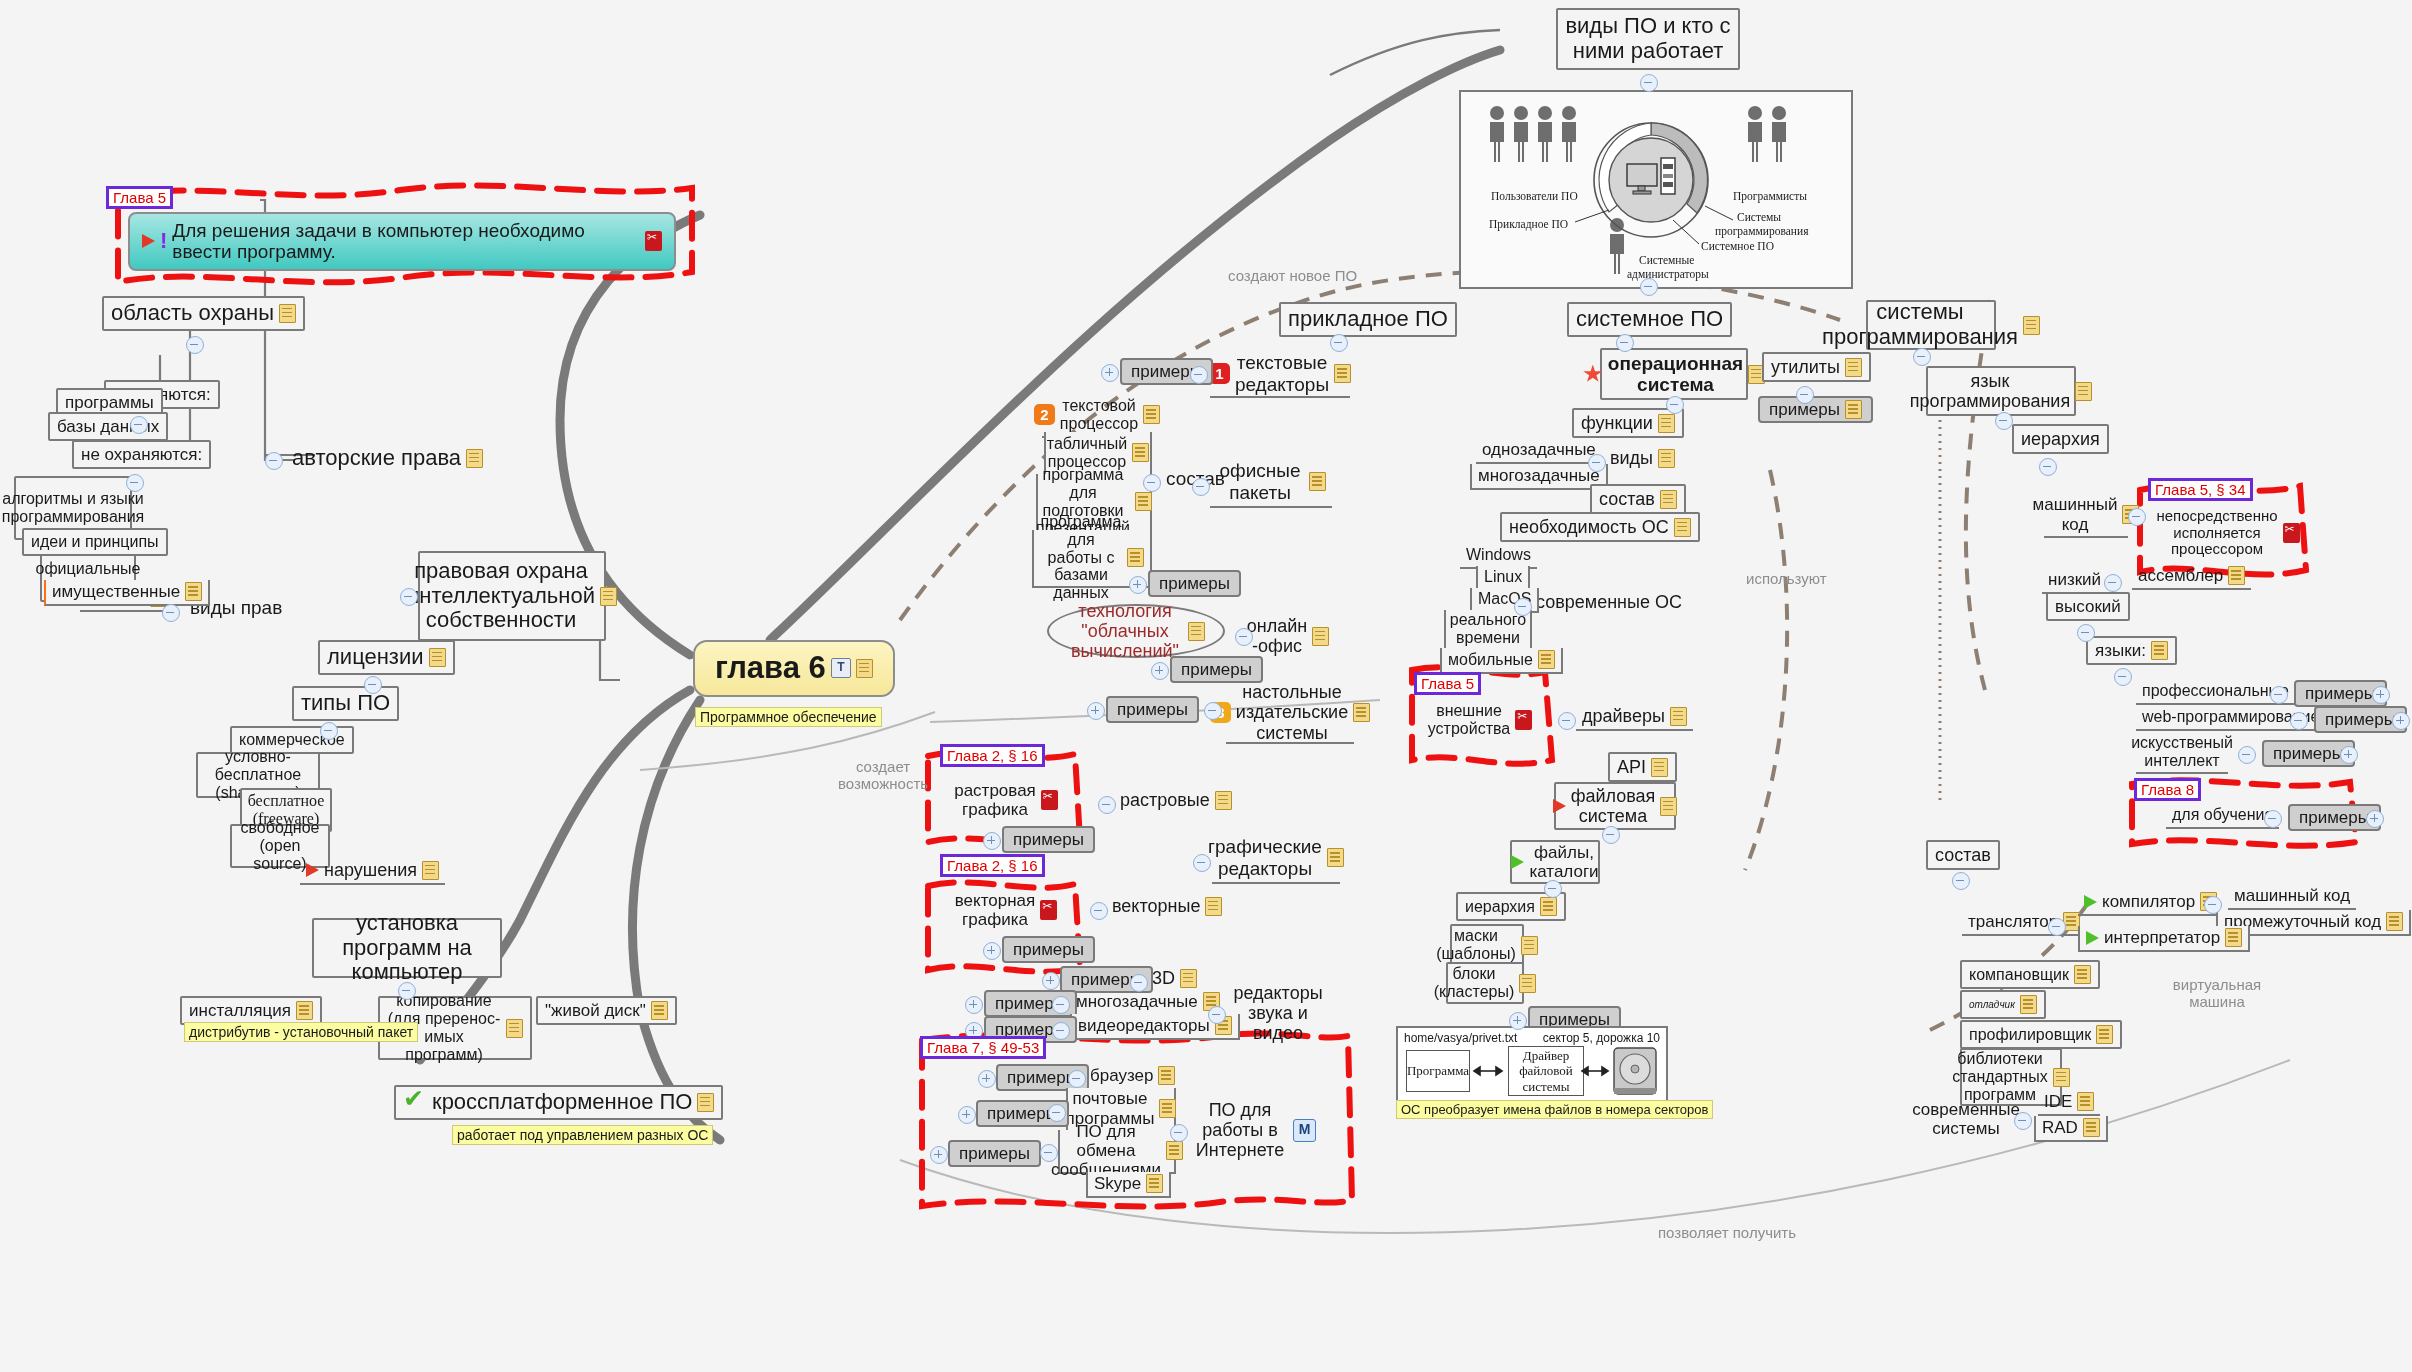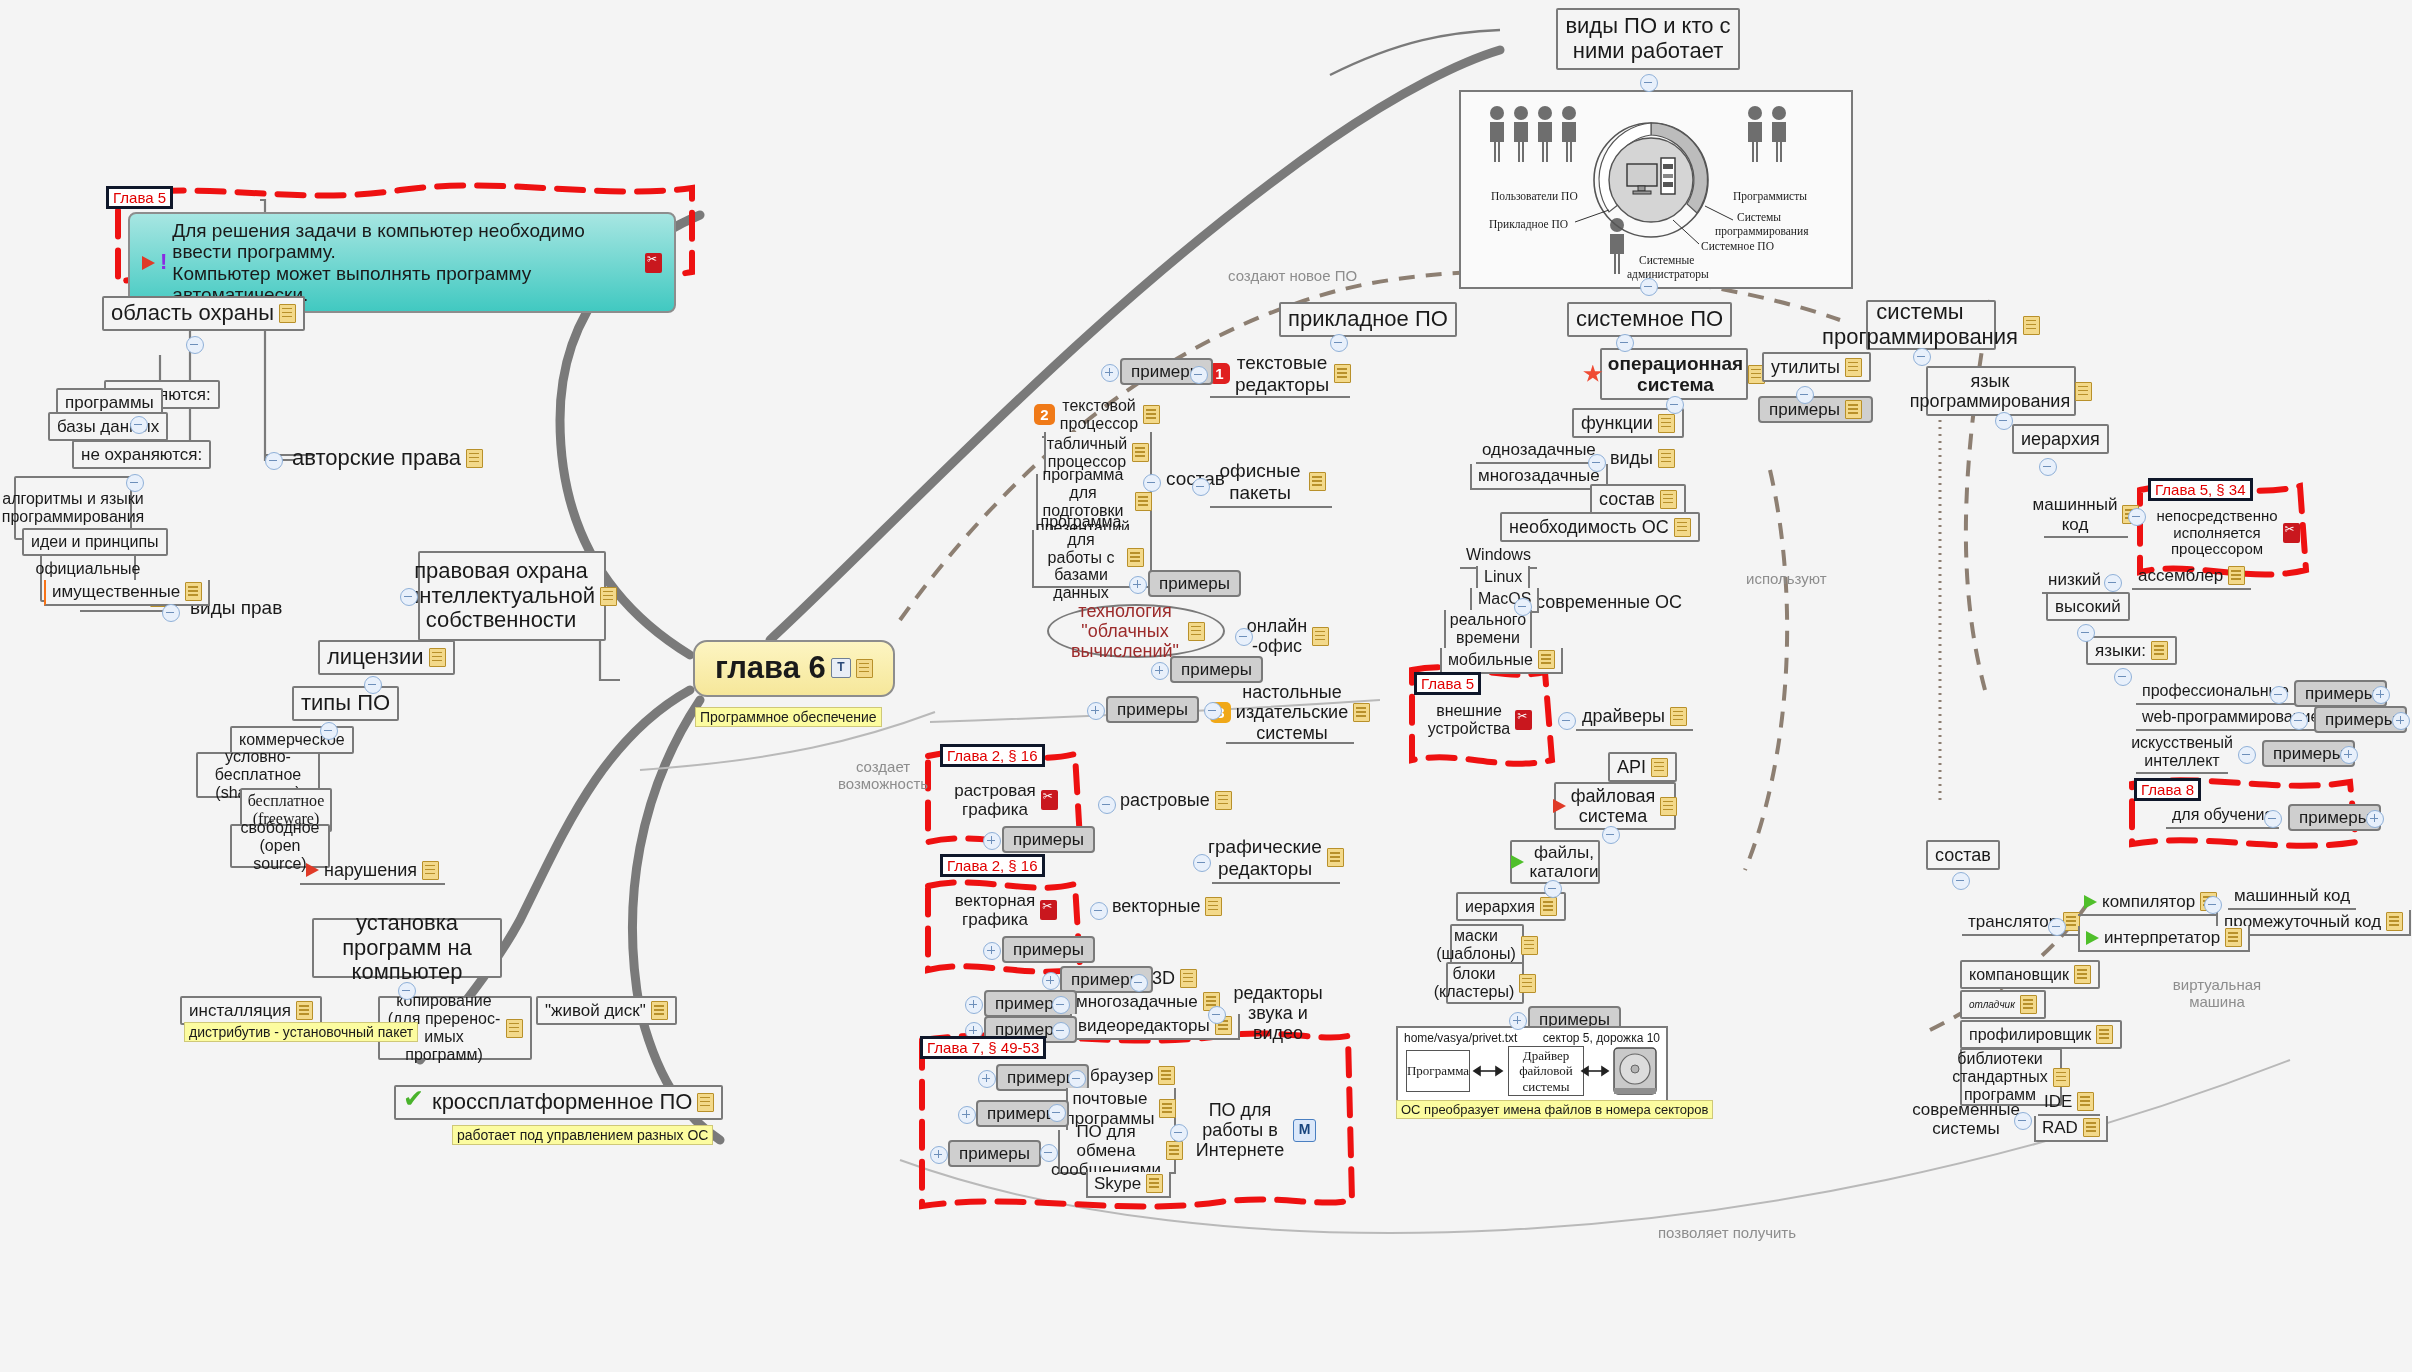--- a/index.html
+++ b/index.html
@@ -12,21 +12,21 @@
   .boxed{border:2px solid #7a7a7a;background:#f4f4f4;border-radius:2px;padding:3px 7px;}
   .rounded{border-radius:2px;}
   .plain{padding:2px 4px;}
   
   .uline{border-bottom:2px solid #7a7a7a;padding:2px 6px 3px 6px;}
   .ulbox{border:2px solid #7a7a7a;border-top:none;background:#f4f4f4;}
   .grey-pill{background:#cfcfcf;border:2px solid #7a7a7a;border-radius:4px;padding:2px 9px;font-size:17px;}
   .central{background:linear-gradient(#fdf5c2,#f6e79a);border:2px solid #8d8d8d;border-radius:14px;
            font-size:31px;font-weight:bold;padding:9px 20px;}
   .bignode{font-size:22px;}
-  .callout-label{position:absolute;background:#fff;border:3px solid #0f172a;color:#e10000;
+  .callout-label{position:absolute;background:#fff;border:3px solid #6d28d9;color:#e10000;
                  font-size:15px;padding:0px 4px;z-index:7;white-space:nowrap;}
   .yellow-note{position:absolute;background:#fcfca0;border:1px solid #cfc878;font-size:14px;
                padding:1px 4px;white-space:nowrap;z-index:6;}
   .noteicon{display:inline-block;width:15px;height:17px;flex:0 0 auto;
             background:#f3d98a;border:1.6px solid #b8902a;border-radius:1px;position:relative;}
   .noteicon:before{content:"";position:absolute;left:2px;top:3px;right:3px;height:1.5px;
             background:#b8902a;box-shadow:0 4px 0 #b8902a,0 8px 0 #b8902a;}
   .toggle{position:absolute;width:16px;height:16px;border-radius:50%;background:#e8f0fb;
           border:1.5px solid #8fb0d8;z-index:5;}
   .toggle:before{content:"";position:absolute;left:3px;top:6.5px;width:8px;height:1.6px;background:#6d8fba;}
@@ -122,21 +122,20 @@
   <span class="noteicon"></span>
 </div>
 <div class="yellow-note" style="left:695px;top:707px;">Программное обеспечение</div>
 
 <div class="callout-label" style="left:106px;top:186px;">Глава 5</div>
 <div class="node teal" style="left:128px;top:212px;width:548px;">
   <span class="flag"></span>
   <span class="bang">!</span>
   <span style="text-align:left;">
     <span>Для решения задачи в компьютер необходимо ввести программу.</span><br>
-    <span>Компьютер может выполнять программу автоматически.</span>
   </span>
   <span class="attach"></span>
 </div>
 
 <div class="node boxed bignode" style="left:418px;top:551px;width:188px;height:90px;">
   <span>правовая охрана интеллектуальной собственности</span>
   <span class="noteicon"></span>
 </div>
 <div class="toggle" style="left:400px;top:588px;"></div>
 

